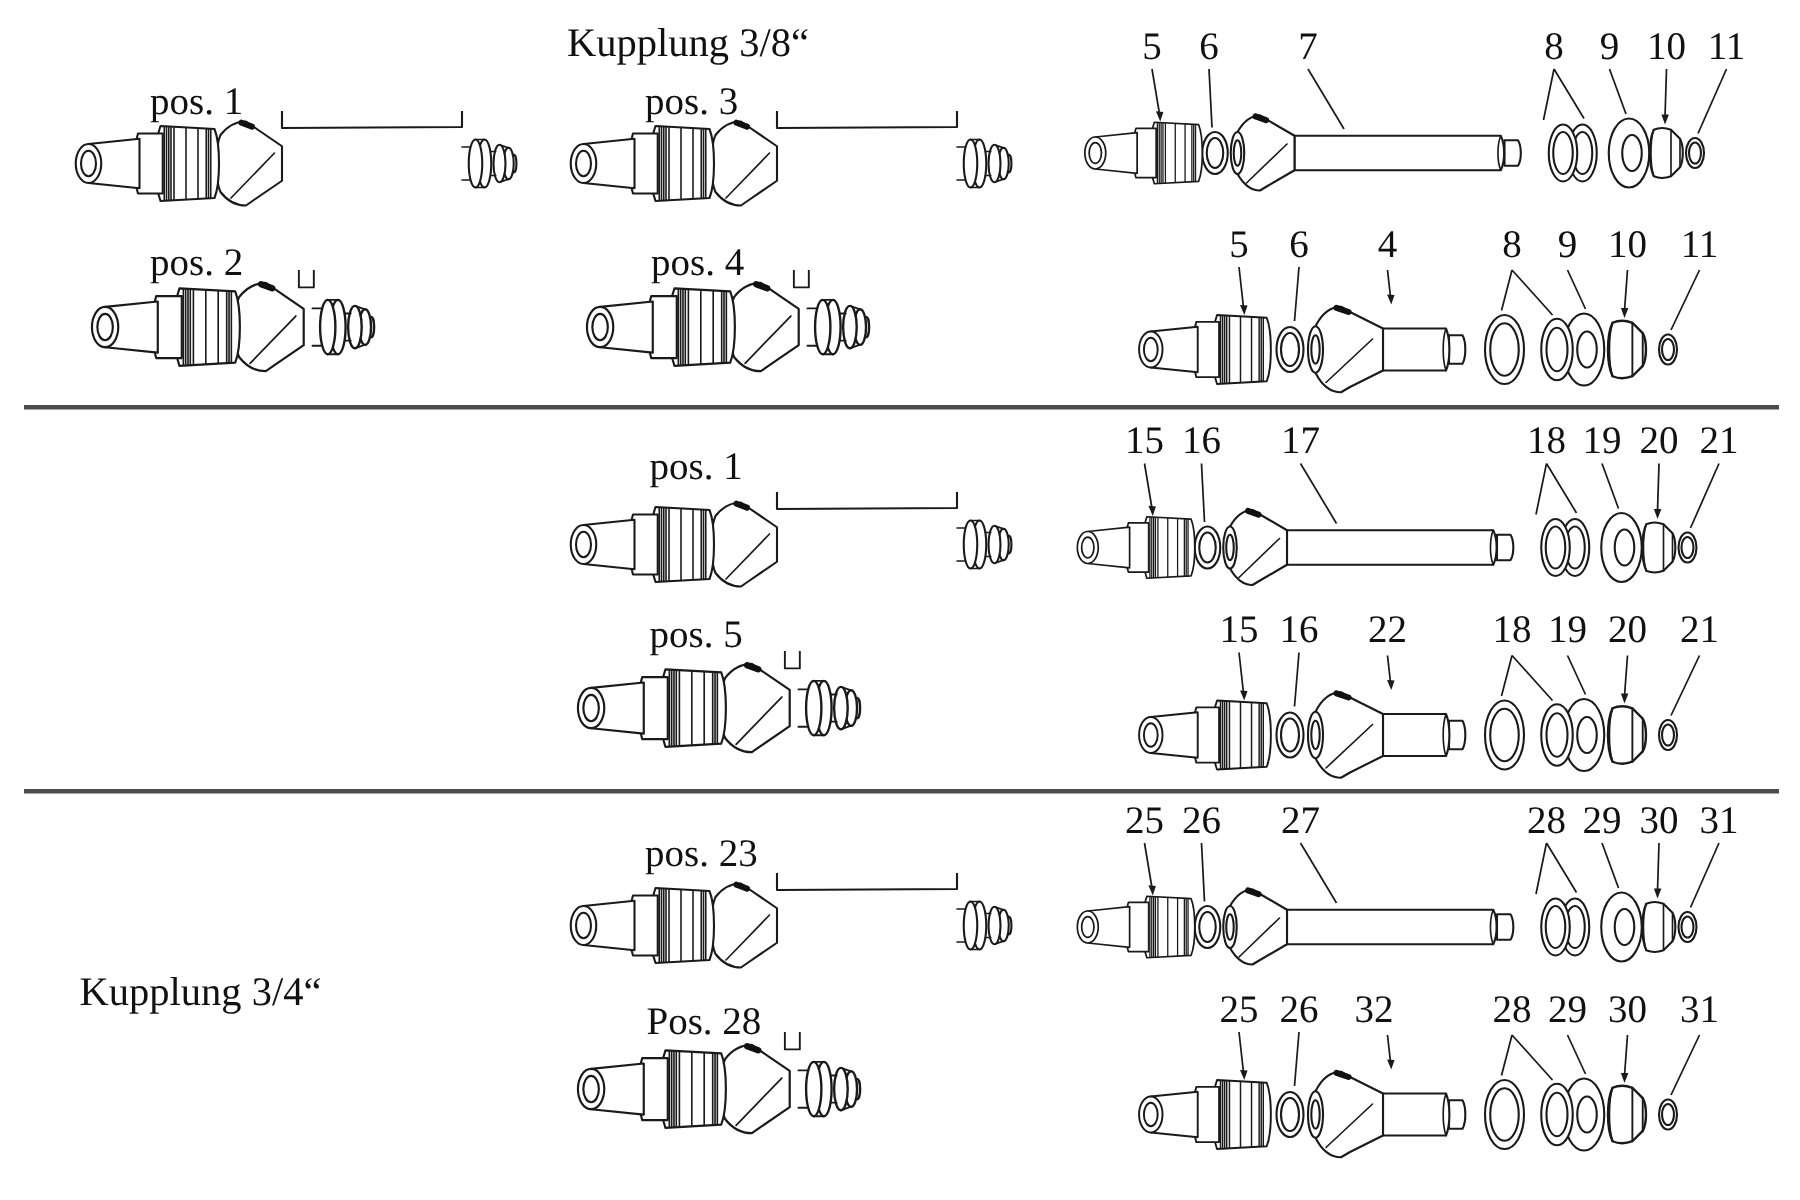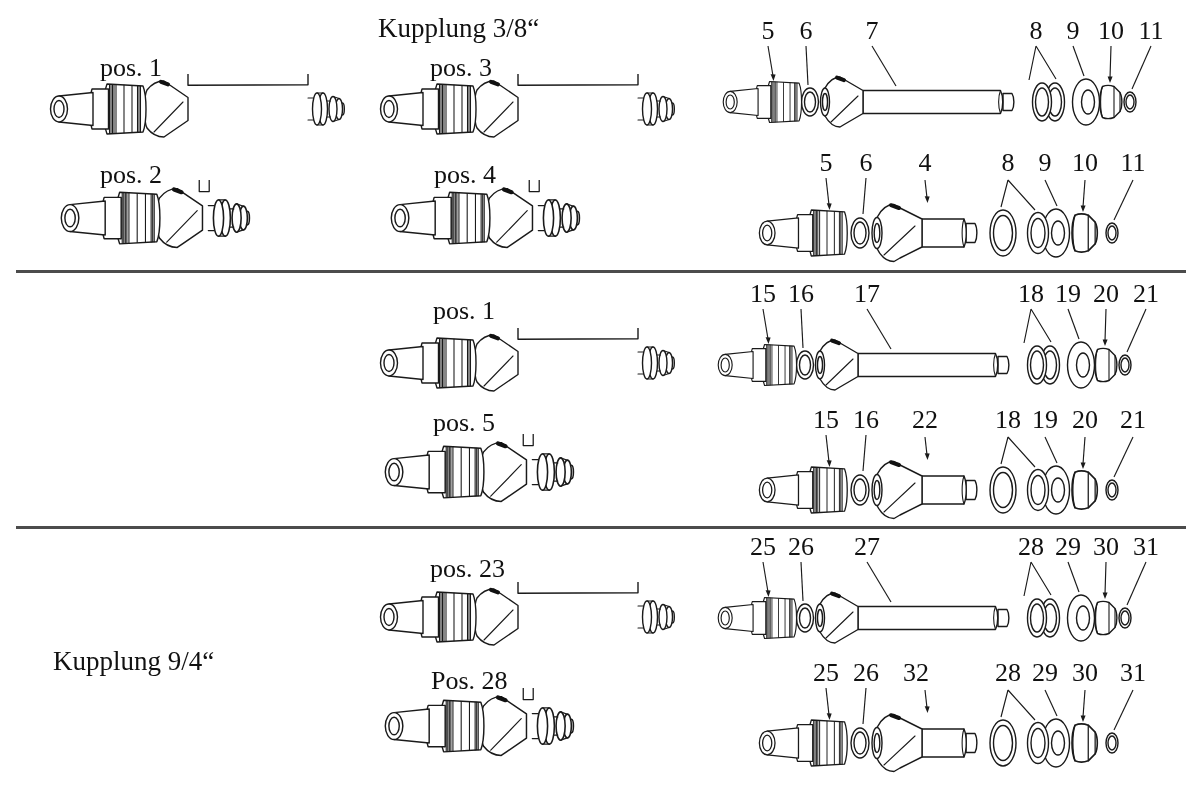--- a/index.html
+++ b/index.html
@@ -204,21 +204,21 @@
             <use href="#art-plug" xlink:href="#art-plug"></use>
           </g>
       </g>
     </defs>
   </svg>
 
   <div class="divider" style="top:270px"></div>
   <div class="divider" style="top:526px"></div>
 
   <div class="heading" style="left:378px;top:13px">Kupplung 3/8“</div>
-  <div class="heading" style="left:53px;top:646px">Kupplung 9/4“</div>
+  <div class="heading" style="left:53px;top:646px">Kupplung 3/4“</div>
 
   <div class="pos-label" style="left:52px;top:53px">pos. 1</div>
   <div class="pos-label" style="left:52px;top:160px">pos. 2</div>
   <div class="pos-label" style="left:382px;top:53px">pos. 3</div>
   <div class="pos-label" style="left:386px;top:160px">pos. 4</div>
   <div class="pos-label" style="left:385px;top:296px">pos. 1</div>
   <div class="pos-label" style="left:385px;top:408px">pos. 5</div>
   <div class="pos-label" style="left:382px;top:554px">pos. 23</div>
   <div class="pos-label" style="left:383px;top:666px">Pos. 28</div>
 

